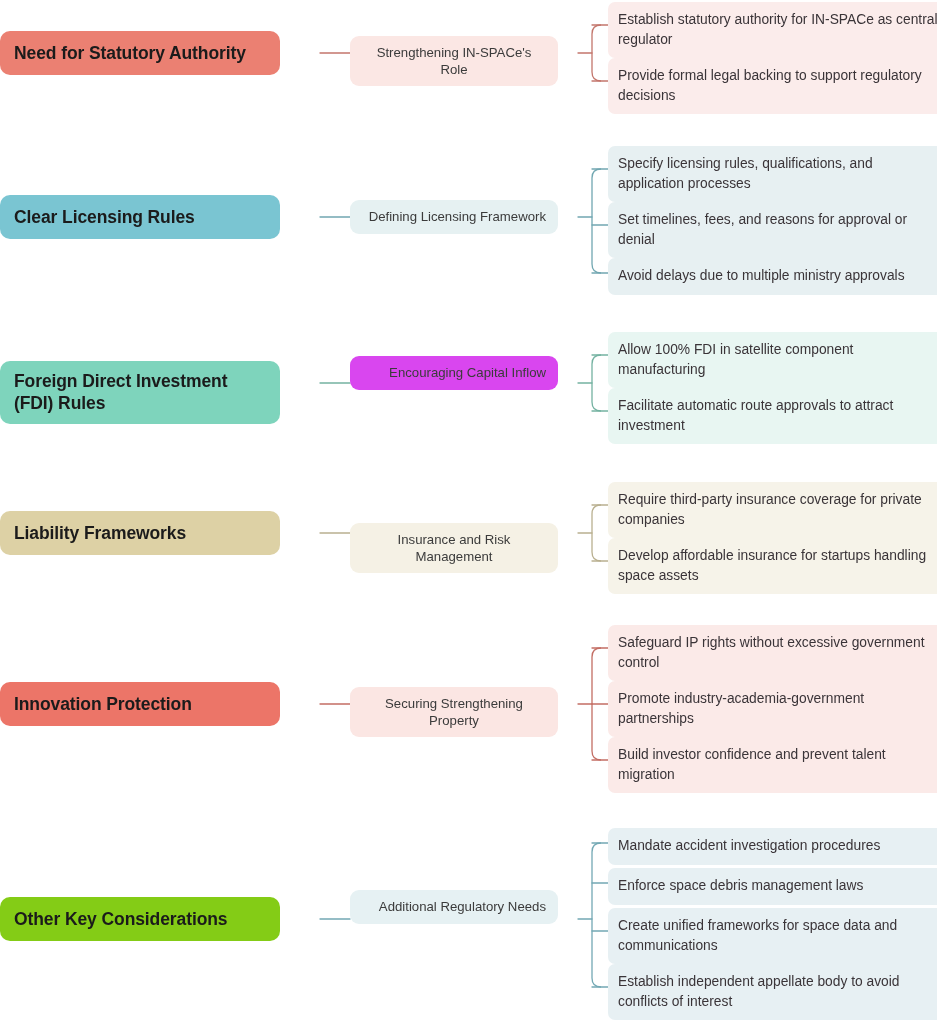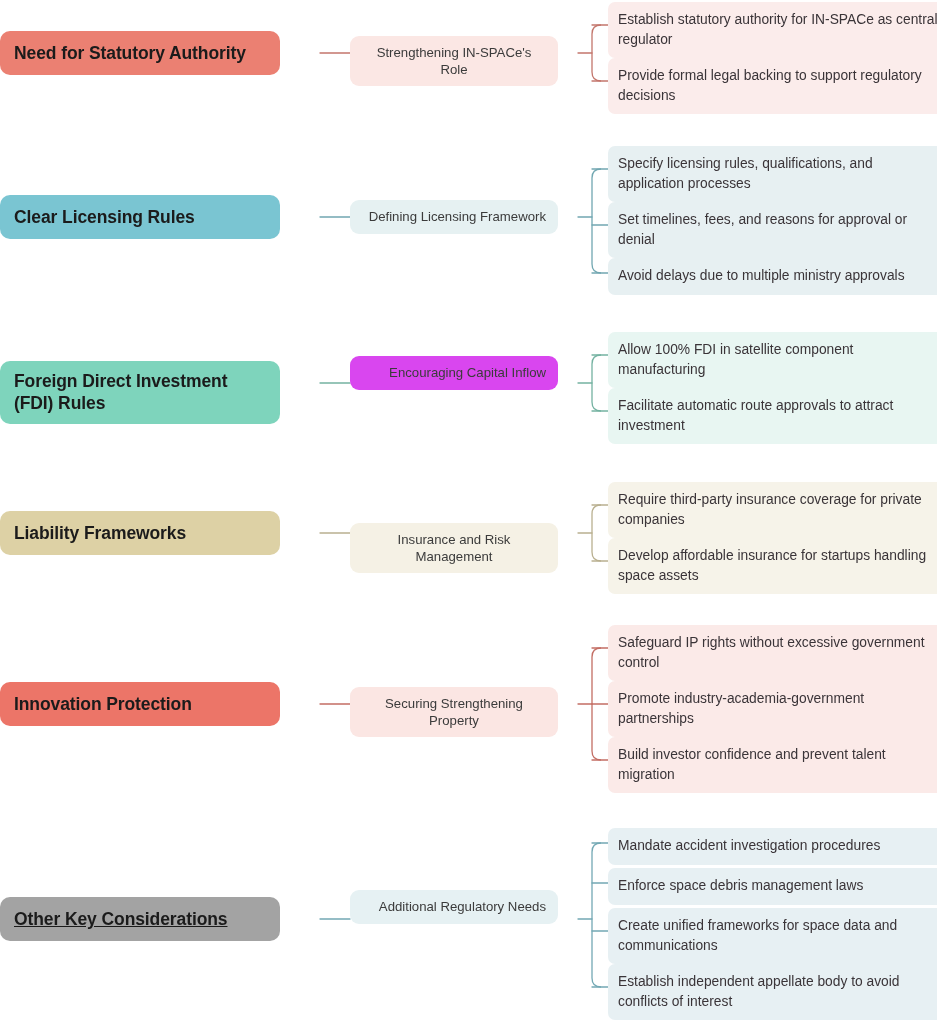--- a/index.html
+++ b/index.html
@@ -177,21 +177,21 @@
           <span>Innovation Protection</span>
         </div>
         <div class="l2" style="background: rgb(251, 230, 227); top: 77px;">
           <span>Securing Strengthening Property</span>
         </div>
         <div class="leaf" style="background: rgb(251, 234, 232); top: 15px; min-height: 46px;"><span>Safeguard IP rights without excessive government control</span></div>
         <div class="leaf" style="background: rgb(251, 234, 232); top: 71px; min-height: 46px;"><span>Promote industry-academia-government partnerships</span></div>
         <div class="leaf" style="background: rgb(251, 234, 232); top: 127px; min-height: 46px;"><span>Build investor confidence and prevent talent migration</span></div>
       </div>
       <div class="branch" style="top: 810px;">
-        <div class="l1" style="background: #a3a3a3; top: 87px; text-decoration: underline;">
+        <div class="l1" style="background: #84cc16; top: 87px;">
           <span>Other Key Considerations</span>
         </div>
         <div class="l2" style="background: rgb(230, 241, 243); top: 80px;">
           <span>Additional Regulatory Needs</span>
         </div>
         <div class="leaf" style="background: rgb(231, 240, 243); top: 18px; min-height: 30px;"><span>Mandate accident investigation procedures</span></div>
         <div class="leaf" style="background: rgb(231, 240, 243); top: 58px; min-height: 30px;"><span>Enforce space debris management laws</span></div>
         <div class="leaf" style="background: rgb(231, 240, 243); top: 98px; min-height: 46px;"><span>Create unified frameworks for space data and communications</span></div>
         <div class="leaf" style="background: rgb(231, 240, 243); top: 154px; min-height: 46px;"><span>Establish independent appellate body to avoid conflicts of interest</span></div>
       </div>

